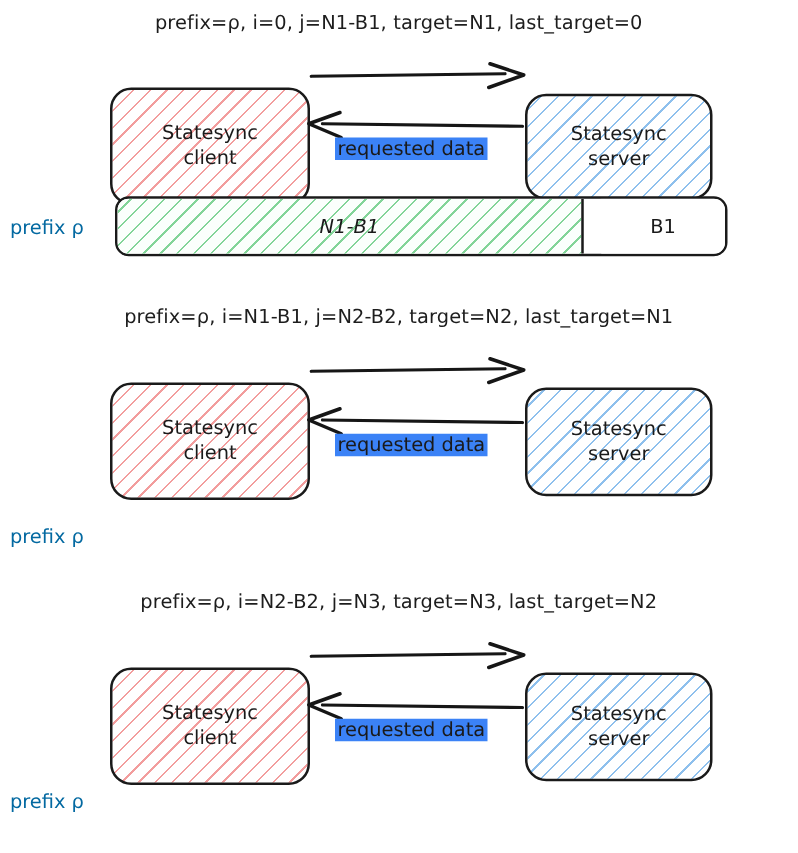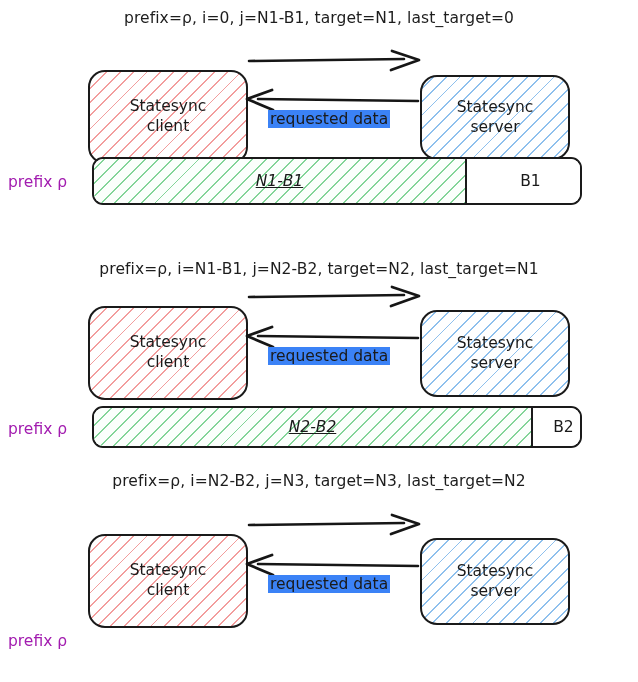--- a/index.html
+++ b/index.html
@@ -81,21 +81,21 @@
     color: #1a1a1a;
     white-space: nowrap;
     background: #3b82f6;
     padding: 0 2px;
   }
 
   
   .prefixlabel {
     position: absolute;
     font-size: 15.5px;
-    color: #a21caf;
+    color: #0369a1;
     white-space: nowrap;
   }
   .bar {
     position: absolute;
     box-sizing: border-box;
     border: 2.6px solid #1a1a1a;
     border-radius: 11px;
     background: #ffffff;
     overflow: hidden;
     display: flex;
@@ -116,21 +116,21 @@
        -45deg,
        rgba(110,205,135,0.85) 0px,
        rgba(110,205,135,0.85) 1.4px,
        rgba(255,255,255,0) 1.4px,
        rgba(255,255,255,0) 9.5px);
     border-right: 2.4px solid #1a1a1a;
   }
   .seg.empty { background: #ffffff; }
   .seg.last { border-right: none; margin-left: 14px; }
   .seg span { position: relative; z-index: 2; }
-  .it { font-style: italic; text-decoration: underline; }
+  .it { font-style: italic; }
 </style>
 </head>
 <body>
 
 <div class="stage">
 
   <div class="section" style="top:0;height:230px;">
     <div class="params" style="top:9px;">prefix=ρ, i=0, j=N1-B1, target=N1, last_target=0</div>
 
     <div class="node client" style="left:88px; top:38px; width:160px; height:94px;">
@@ -162,21 +162,21 @@
       <div class="seg filled" style="width:79%;">
         <span class="it">N1-B1</span>
       </div>
       <div class="seg empty last" style="width:21%;">
         <span>B1</span>
       </div>
     </div>
   </div>
 
   <div class="section" style="top:232px;height:228px;">
-    <div class="params" style="top:28px;">prefix=ρ, i=N1-B1, j=N2-B2, target=N2, last_target=N1</div>
+    <div class="params" style="top:12px;">prefix=ρ, i=N1-B1, j=N2-B2, target=N2, last_target=N1</div>
 
     <div class="node client" style="left:88px; top:42px; width:160px; height:94px;">
       <span>
         <span>Statesync</span><br>
         <span>client</span>
       </span>
     </div>
 
     <div class="node server" style="left:420px; top:46px; width:150px; height:87px;">
       <span>
@@ -189,28 +189,20 @@
       <path d="M249,65 L404,63" stroke-width="2.6" stroke-linecap="round"></path>
       <path d="M392,55 L419,64 L391,74" stroke-width="2.8" stroke-linecap="round" stroke-linejoin="round"></path>
       <path d="M418,106 L258,104" stroke-width="2.6" stroke-linecap="round"></path>
       <path d="M272,95 L247,104 L273,115" stroke-width="2.8" stroke-linecap="round" stroke-linejoin="round"></path>
     </svg>
 
     <div class="arrowlabel" style="left:268px; top:115px;">requested data</div>
 
     <div class="prefixlabel" style="left:8px; top:188px;">prefix ρ</div>
 
-    <div class="bar" style="left:92px; top:174px; width:490px; height:42px;">
-      <div class="seg filled" style="width:93%;">
-        <span class="it">N2-B2</span>
-      </div>
-      <div class="seg empty last" style="width:7%;">
-        <span>B2</span>
-      </div>
-    </div>
   </div>
 
   <div class="section" style="top:462px;height:220px;">
     <div class="params" style="top:10px;">prefix=ρ, i=N2-B2, j=N3, target=N3, last_target=N2</div>
 
     <div class="node client" style="left:88px; top:40px; width:160px; height:94px;">
       <span>
         <span>Statesync</span><br>
         <span>client</span>
       </span>

